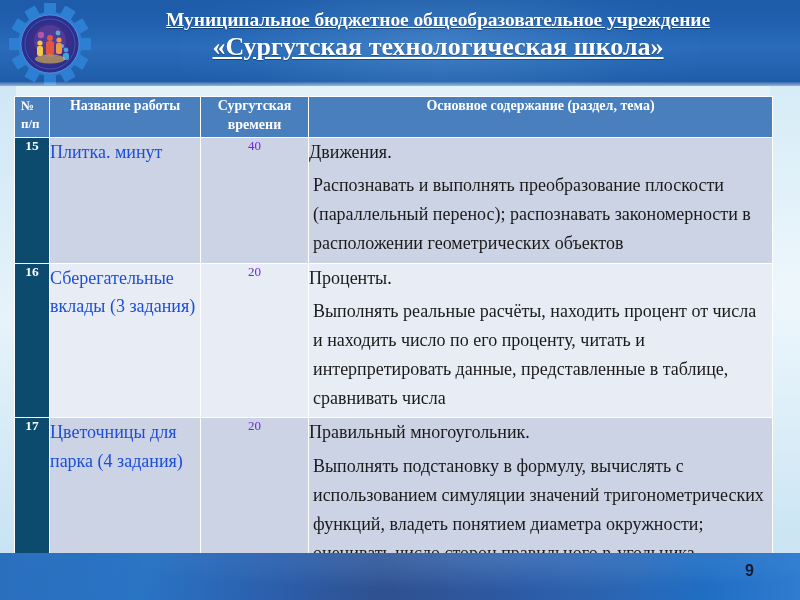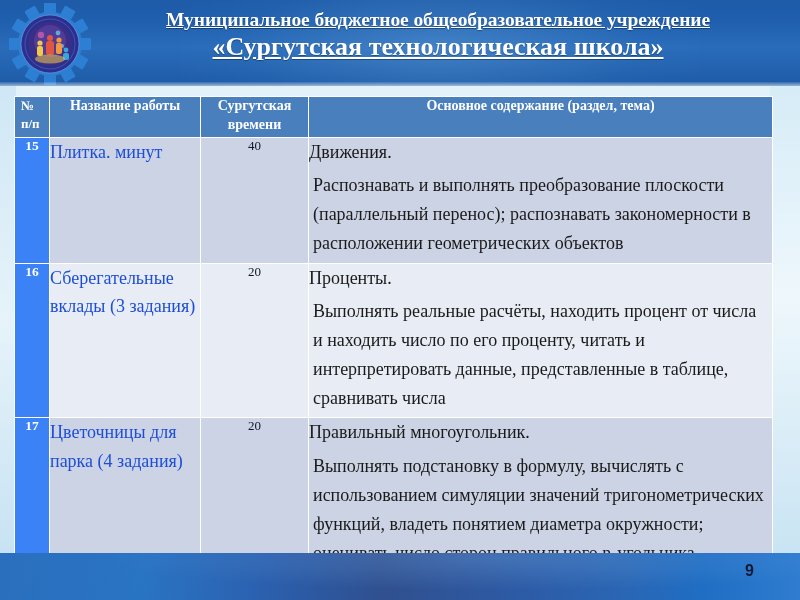--- a/index.html
+++ b/index.html
@@ -135,36 +135,36 @@
     padding: 3px 4px;
   }
   thead th.th-num {
     text-align: left;
     padding-left: 6px;
     font-size: 13px;
   }
   .th-num-inner { display: block; text-align: left; }
 
   td.c-num {
-    background: #3b82f6;
+    background: #0c4a6e;
     color: #ffffff;
     font-weight: bold;
     font-size: 13.5px;
     text-align: center;
     padding-top: 6px;
   }
   td.c-name {
     font-size: 18px;
     color: #1d4ed8;
     padding: 6px 6px 6px 9px;
     line-height: 1.58;
   }
   td.c-time {
     font-size: 13px;
-    color: #0f172a;
+    color: #6d28d9;
     text-align: center;
     padding-top: 6px;
   }
   td.c-cont {
     font-size: 18px;
     color: #1a1a1a;
     padding: 6px 8px 6px 10px;
     line-height: 1.62;
   }
   tr.row-alt td.c-name,

